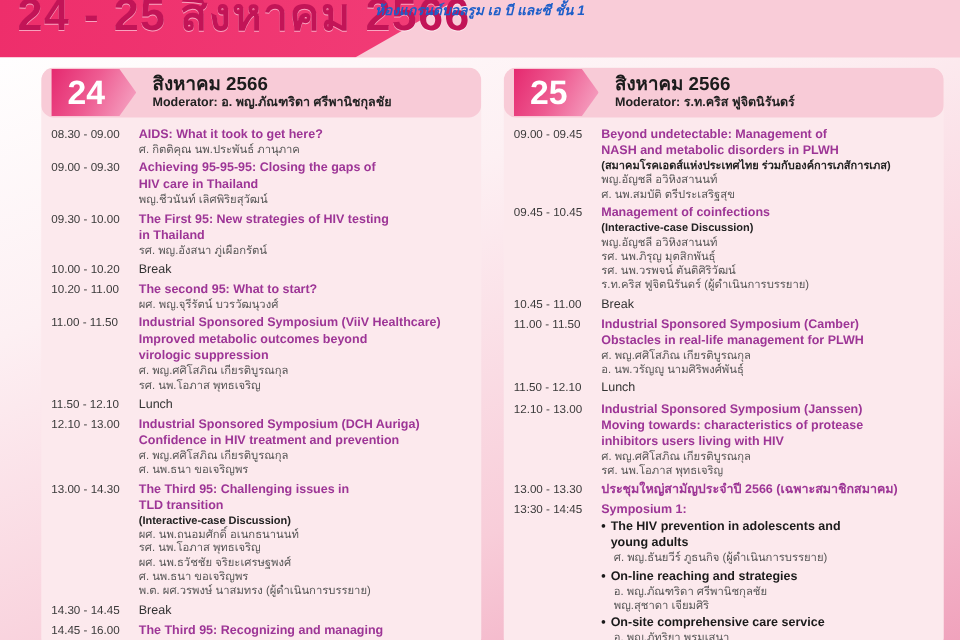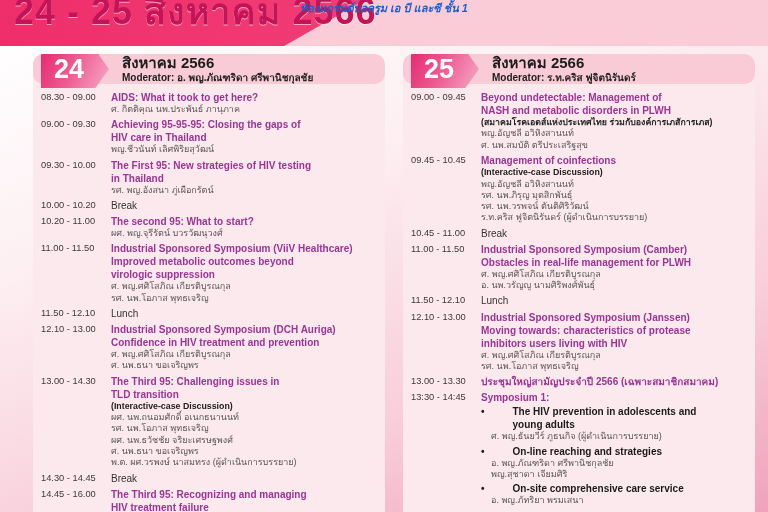--- a/index.html
+++ b/index.html
@@ -25,21 +25,21 @@
     text-shadow:0 1px 0 rgba(255,255,255,.55);
   }
   .banner-venue-text {
     position:absolute; top:-1px; left:300px; white-space:nowrap;
     font-size:11px; font-weight:700; color:#1d5ec9;font-style:italic;
   }
   
   .columns { display:flex; gap:18px; padding:0 33px; margin-top:8px; height:466px; overflow:hidden; }
   .column { width:352px; flex:0 0 352px; background:#fce9ed; border-radius:10px; overflow:hidden; }
   .col-header {
-    display:flex; align-items:center; gap:13px; height:30px;
+    display:flex; align-items:center; gap:13px; height:40px;
     background:#f8cbd7; border-radius:10px; padding:4px 8px;
   }
   .day-badge {
     flex:0 0 68px; height:38px; display:flex; align-items:center; justify-content:center;
     background:linear-gradient(115deg,#e5296f 0%,#ee5c92 48%,#f6a9c6 100%);
     clip-path:polygon(0 0,80% 0,100% 50%,80% 100%,0 100%);
     padding-right:12px;
   }
   .day-num { color:#ffffff; font-size:27px; font-weight:800; line-height:1; }
   .head-text { display:flex; flex-direction:column; justify-content:flex-start; }
@@ -50,21 +50,21 @@
   .session { display:flex; gap:6px; margin-bottom:3px; }
   .time { flex:0 0 64px; font-size:9.3px; color:#3a3a3a; line-height:1.4; letter-spacing:0; }
   .content { flex:1; min-width:0; }
   .stitle { font-size:10px; font-weight:700; line-height:1.3; white-space:pre-line; }
   .stitle.purple { color:#9d3596; }
   .stitle.dark { color:#333333; font-weight:400; font-size:10px; }
   .note { font-size:8.8px; font-weight:700; color:#222222; line-height:1.3; }
   .speaker { font-size:9px; color:#555555; line-height:1.26; }
   .bullet { margin:1px 0 2px; }
   .bullet-title { display:flex; gap:4px; font-size:10px; font-weight:700; color:#1a1a1a; line-height:1.3; }
-  .bt-text { white-space:pre-line;margin-left:24px; }
+  .bt-text { white-space:pre-line; }
   .bullet .speaker { padding-left:10px; }
 </style>
 </head>
 <body>
 
 <div class="page">
   <div class="banner">
     <div class="banner-deep"></div>
     <div class="banner-dates-text">24 - 25 สิงหาคม 2566</div>
     <div class="banner-venue-text">ห้องแกรนด์บอลรูม เอ บี และซี ชั้น 1</div>

